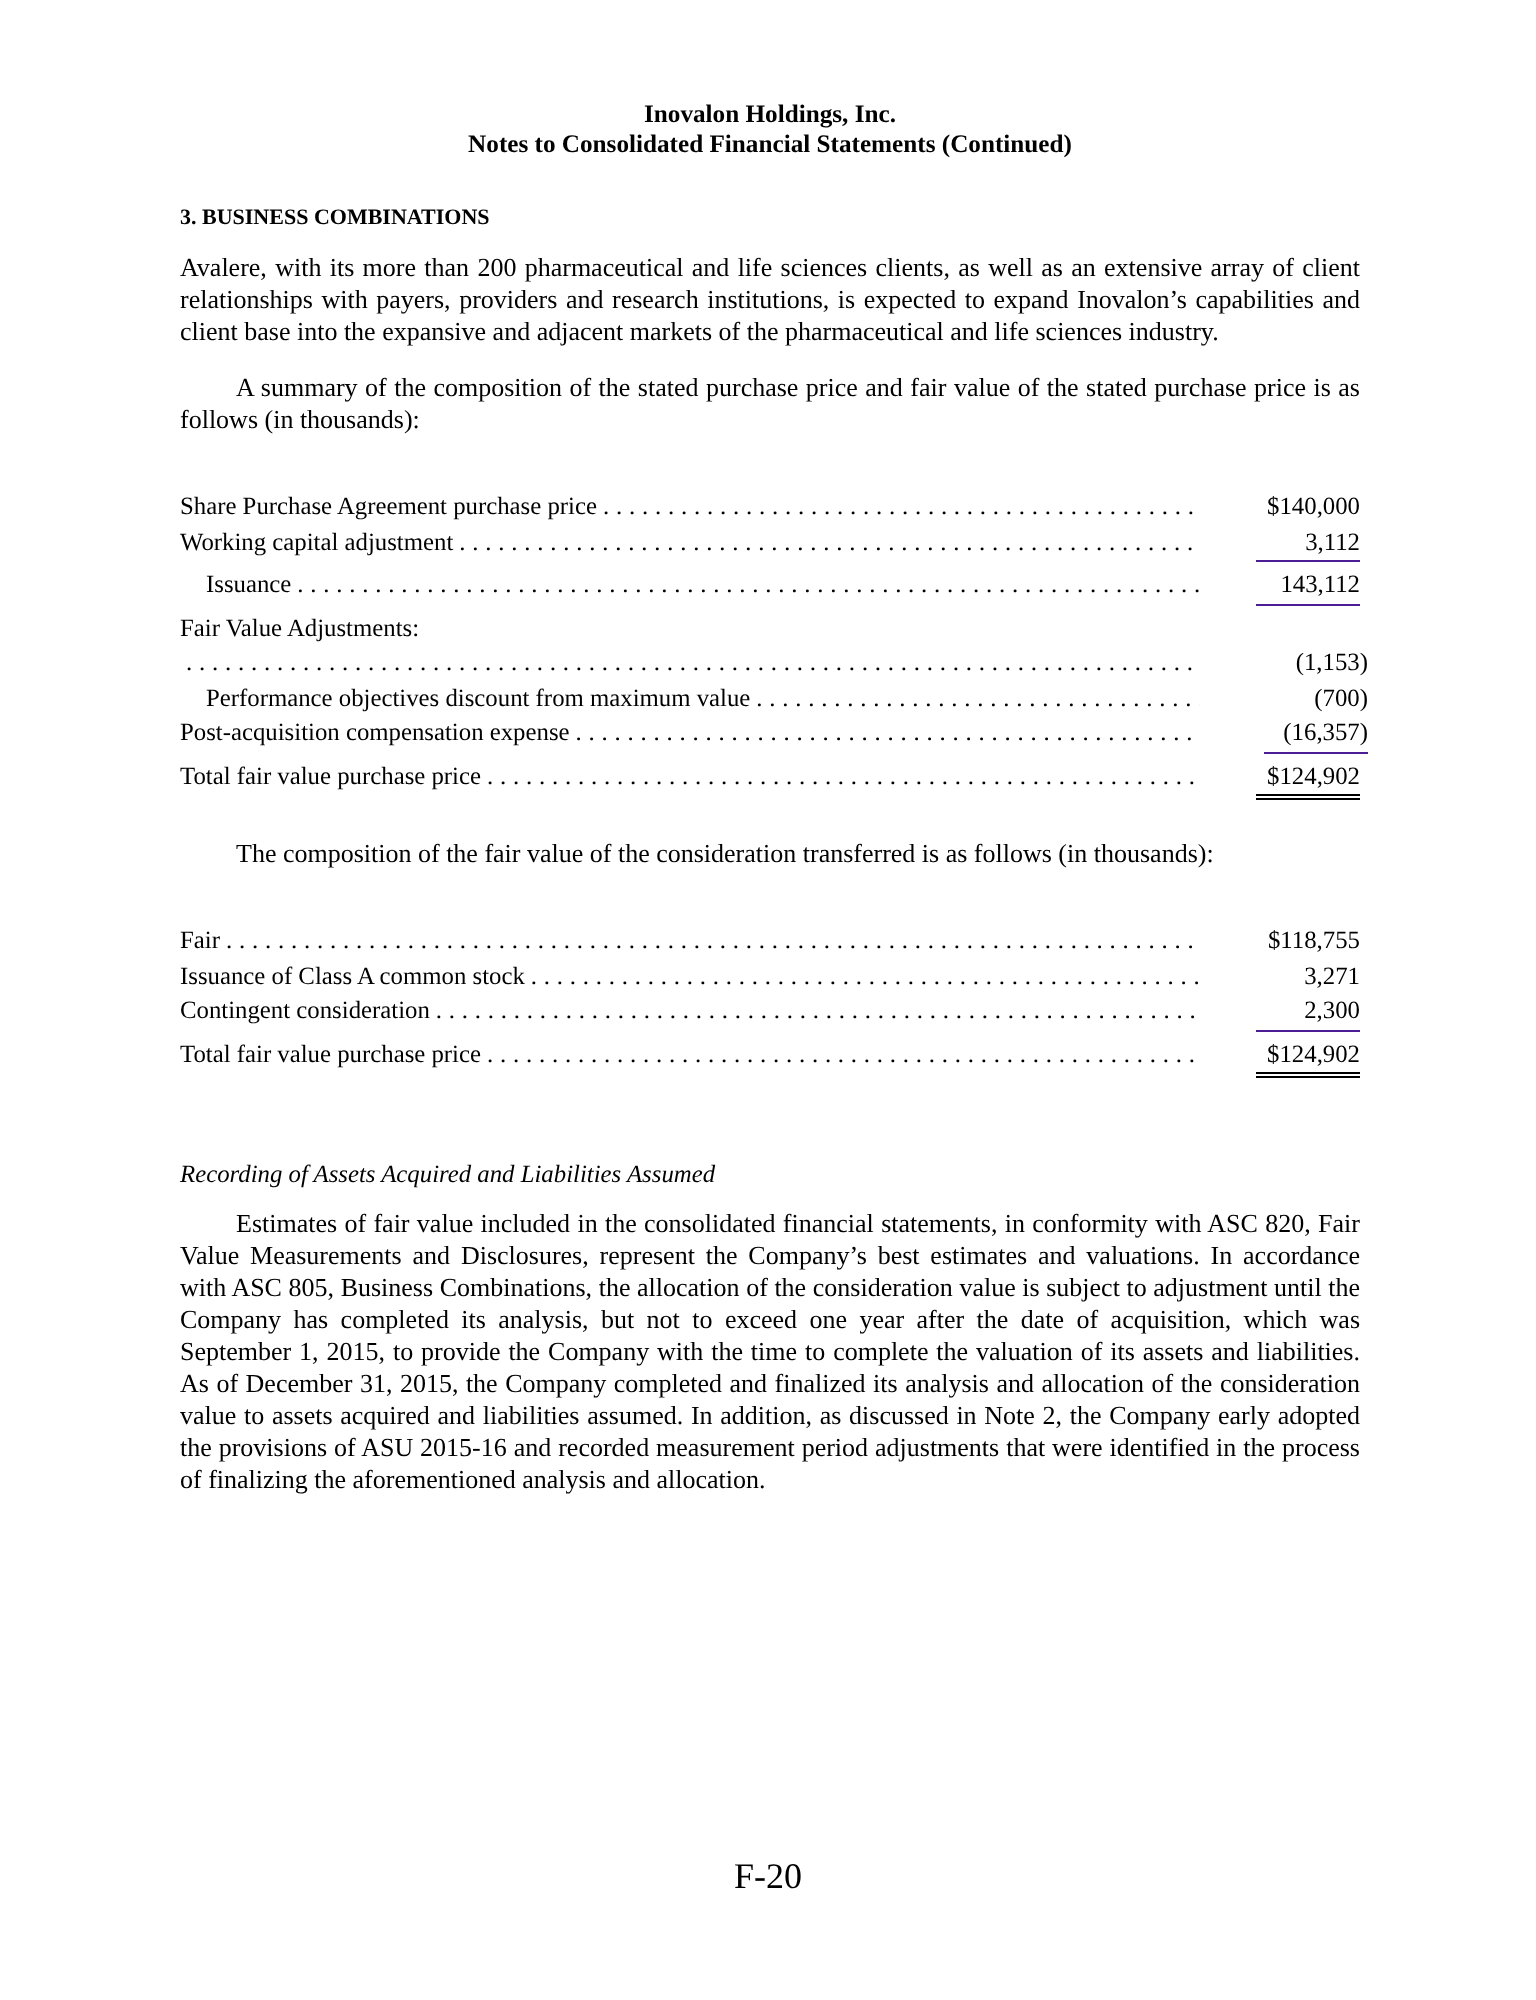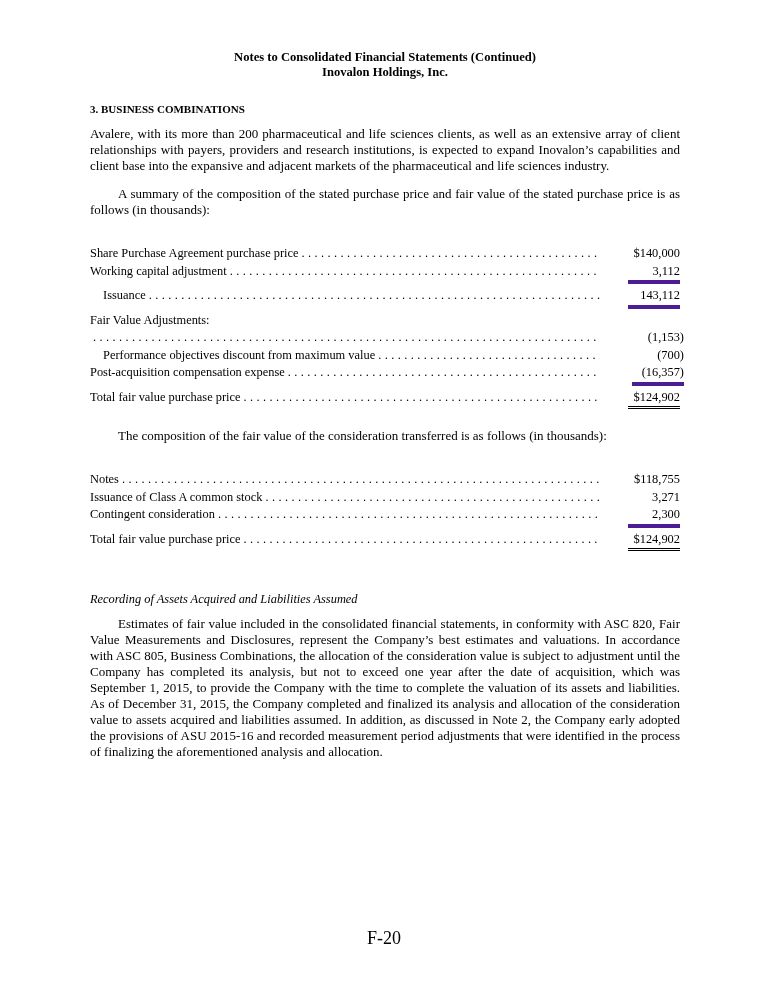--- a/index.html
+++ b/index.html
@@ -35,40 +35,40 @@
   .leader {
     flex: 1 1 auto; overflow: hidden; white-space: nowrap;
     padding-left: 3px; margin-right: 6px;
   }
   .leader::after {
     letter-spacing: 3.4px;
     content: "......................................................................................................................................................";
   }
   .valuecell { flex: none; width: 74px; text-align: right; white-space: nowrap; }
   .valuecell .v { display: inline-block; min-width: 52px; text-align: right; padding-bottom: 0px; }
-  .v.u1 { border-bottom: 4px solid #4c1d95; }
+  .v.u1 { border-bottom: 1px solid #4c1d95; }
   .v.u2 { border-bottom: 3px double #000; }
   .v.paren { margin-right: -4px; }
   .subheading-italic {
     font-style: italic; font-size: 12.4px; line-height: 16px;
     margin: 40px 0 0 0;
   }
   .footer {
     position: absolute; left: 0; right: 0; top: 928px;
     text-align: center; font-size: 18px;
   }
 </style>
 </head>
 <body>
 
 <div class="page">
 
   <div class="doc-header">
+    <div>Inovalon Holdings, Inc.</div>
     <div>Notes to Consolidated Financial Statements (Continued)</div>
-    <div>Inovalon Holdings, Inc.</div>
   </div>
 
   <div class="section-heading">3. BUSINESS COMBINATIONS</div>
 
   <p class="body">Avalere, with its more than 200 pharmaceutical and life sciences clients, as well as an extensive array of client relationships with payers, providers and research institutions, is expected to expand Inovalon’s capabilities and client base into the expansive and adjacent markets of the pharmaceutical and life sciences industry.</p>
 
   <p class="body indent">A summary of the composition of the stated purchase price and fair value of the stated purchase price is as follows (in thousands):</p>
 
   <div class="fin-table">
     <div class="frow">
@@ -107,21 +107,21 @@
       <span class="label">Total fair value purchase price</span>
       <span class="leader"></span>
       <span class="valuecell"><span class="v u2">$124,902</span></span>
     </div>
   </div>
 
   <p class="body indent" style="margin-top:19px">The composition of the fair value of the consideration transferred is as follows (in thousands):</p>
 
   <div class="fin-table">
     <div class="frow">
-      <span class="label">Notes</span>
+      <span class="label">Fair</span>
       <span class="leader"></span>
       <span class="valuecell"><span class="v">$118,755</span></span>
     </div>
     <div class="frow">
       <span class="label">Issuance of Class A common stock</span>
       <span class="leader"></span>
       <span class="valuecell"><span class="v">3,271</span></span>
     </div>
     <div class="frow">
       <span class="label">Contingent consideration</span>

